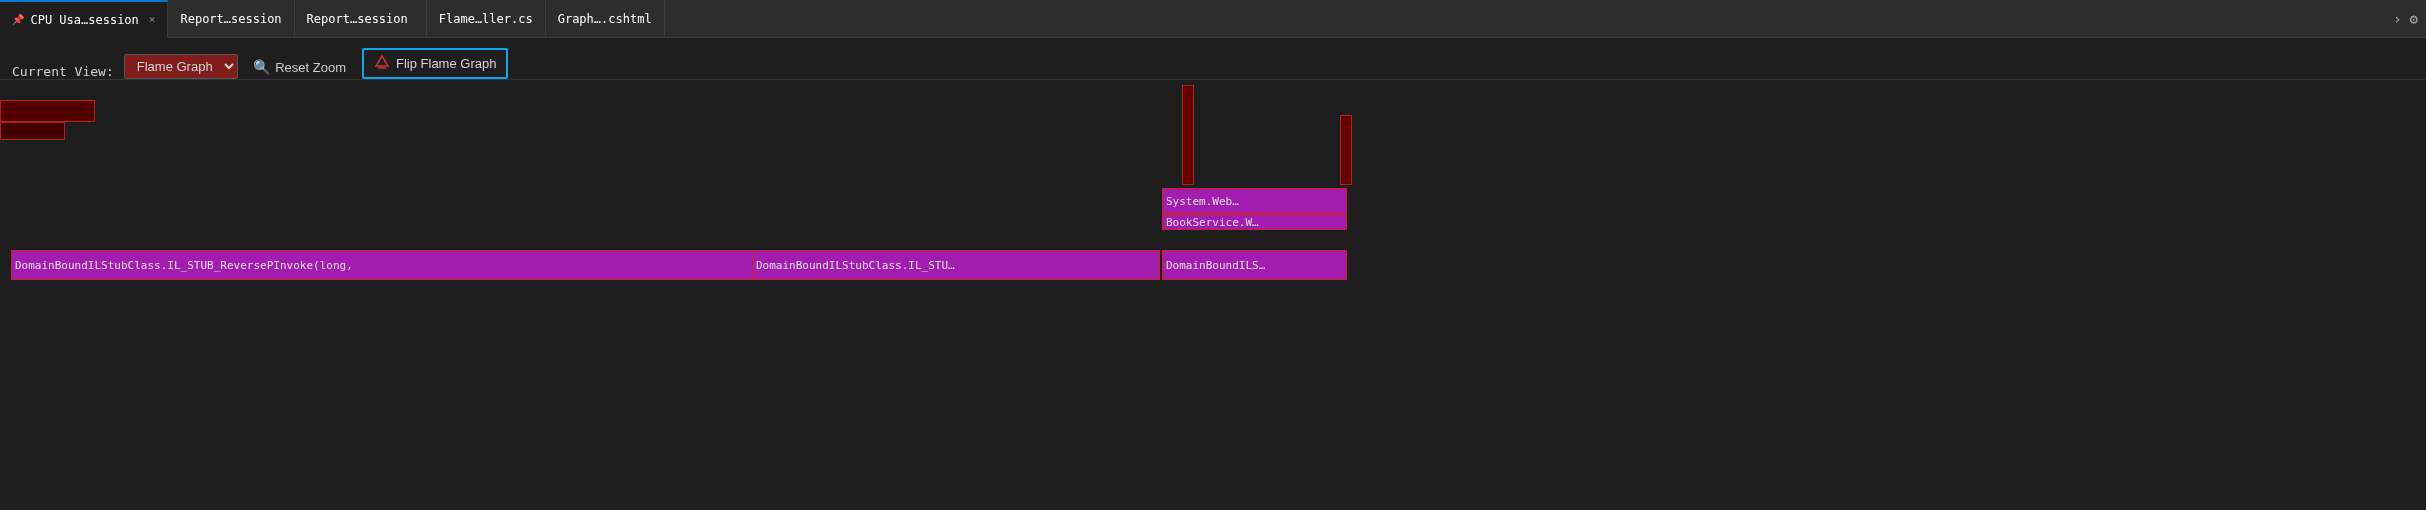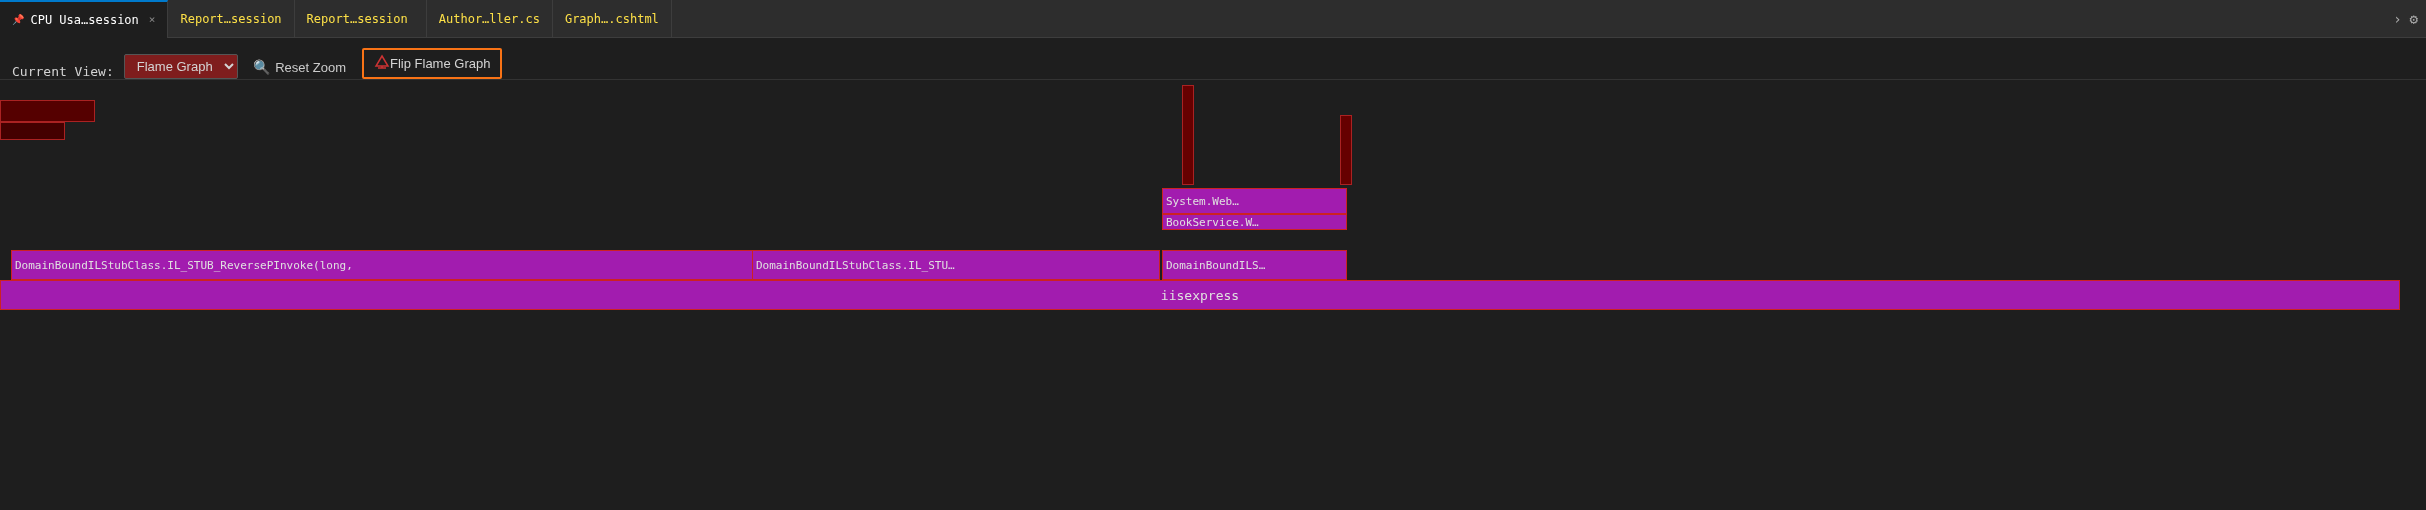--- a/index.html
+++ b/index.html
@@ -24,21 +24,21 @@
     }
     .tab {
       display: flex;
       align-items: center;
       height: 38px;
       padding: 0 12px;
       border-right: 1px solid #3d3d3d;
       cursor: pointer;
       white-space: nowrap;
       font-size: 12px;
-      color: #fde047;
+      color: #ffffff;
       position: relative;
       gap: 6px;
     }
     .tab.active {
       background: #1e1e1e;
       color: #ffffff;
       border-top: 2px solid #007acc;
     }
     .tab .close-btn {
       font-size: 11px;
@@ -86,25 +86,26 @@
       color: #cccccc;
       cursor: pointer;
       font-size: 13px;
       background: none;
       border: none;
       padding: 4px 6px;
     }
     .flip-btn {
       display: flex;
       align-items: center;
+      gap: 6px;
       color: #d4d4d4;
       cursor: pointer;
       font-size: 13px;
       background: none;
-      border: 2px solid #f97316;
+      border: 2px solid #0ea5e9;
       padding: 4px 10px;
       border-radius: 2px;
     }
 
     
     .flamegraph-area {
       position: relative;
       background: #1e1e1e;
       width: 100%;
       height: calc(510px - 38px - 42px);
@@ -140,21 +141,21 @@
     <span class="close-btn">×</span>
   </div>
   <div class="tab">
     <span>Report…session</span>
   </div>
   <div class="tab">
     <span>Report…session</span>
     <span class="dot"></span>
   </div>
   <div class="tab">
-    <span>Author…ller.cs</span>
+    <span>Flame…ller.cs</span>
   </div>
   <div class="tab">
     <span>Graph….cshtml</span>
   </div>
   <div class="tab-bar-end">
     <span style="cursor:pointer;">›</span>
     <span style="cursor:pointer;">⚙</span>
   </div>
 </div>
 
@@ -197,17 +198,14 @@
   <div class="flame-block bright-red" style="left:11px; top:170px; width:748px; height:30px;">
     <span>DomainBoundILStubClass.IL_STUB_ReversePInvoke(long,</span>
   </div>
   <div class="flame-block bright-red" style="left:752px; top:170px; width:408px; height:30px;">
     <span>DomainBoundILStubClass.IL_STU…</span>
   </div>
   <div class="flame-block bright-red" style="left:1162px; top:170px; width:185px; height:30px;">
     <span>DomainBoundILS…</span>
   </div>
 
-  <div class="flame-block bright-red" style="left:0px; top:200px; width:2400px; height:30px; justify-content:center; font-size:13px;">
-    <span>iisexpress</span>
-  </div>
 
 </div>
 
 </body></html>

